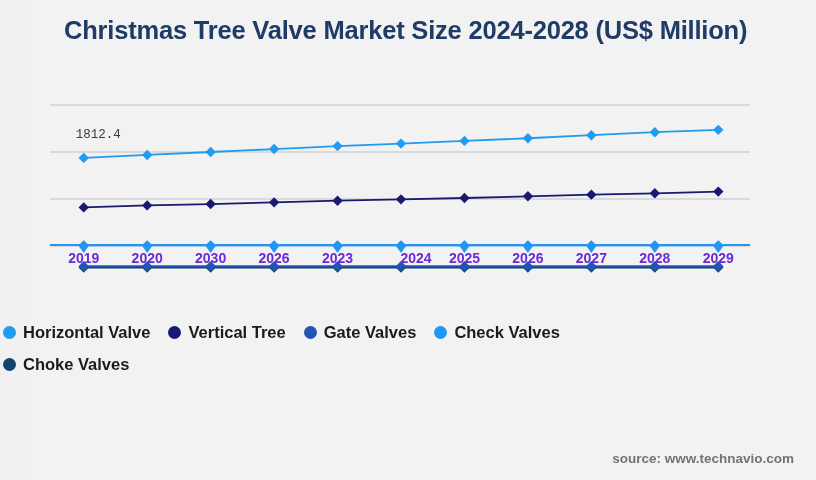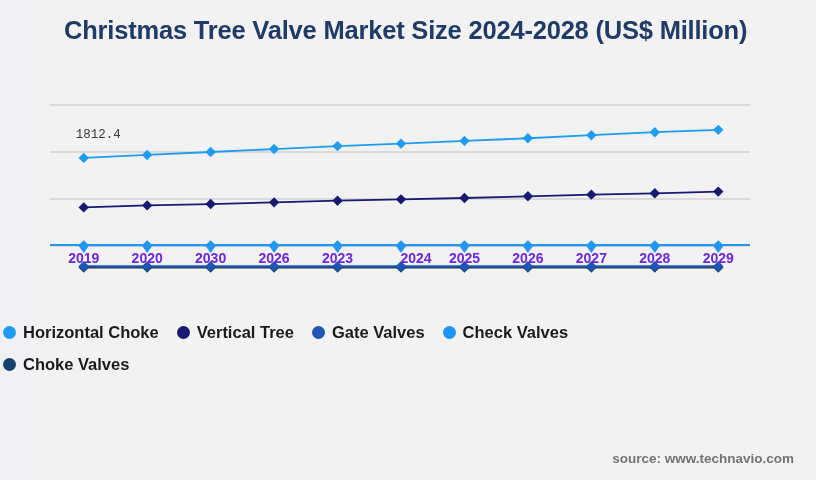--- a/index.html
+++ b/index.html
@@ -245,21 +245,21 @@
       <div class="xtick-label" style="left: 527.909px;">2026</div>
       <div class="xtick-label" style="left: 591.364px;">2027</div>
       <div class="xtick-label" style="left: 654.818px;">2028</div>
       <div class="xtick-label" style="left: 718.273px;">2029</div>
     </div>
 
   <div class="legend">
     <div class="legend-row" id="legend-row">
         <div class="legend-item">
           <span class="legend-marker" style="background: rgb(31, 155, 240);"></span>
-          <span class="legend-label">Horizontal Choke</span>
+          <span class="legend-label">Horizontal Valve</span>
         </div>
         <div class="legend-item">
           <span class="legend-marker" style="background: rgb(25, 25, 112);"></span>
           <span class="legend-label">Vertical Tree</span>
         </div>
         <div class="legend-item">
           <span class="legend-marker" style="background: rgb(31, 86, 180);"></span>
           <span class="legend-label">Gate Valves</span>
         </div>
         <div class="legend-item">

